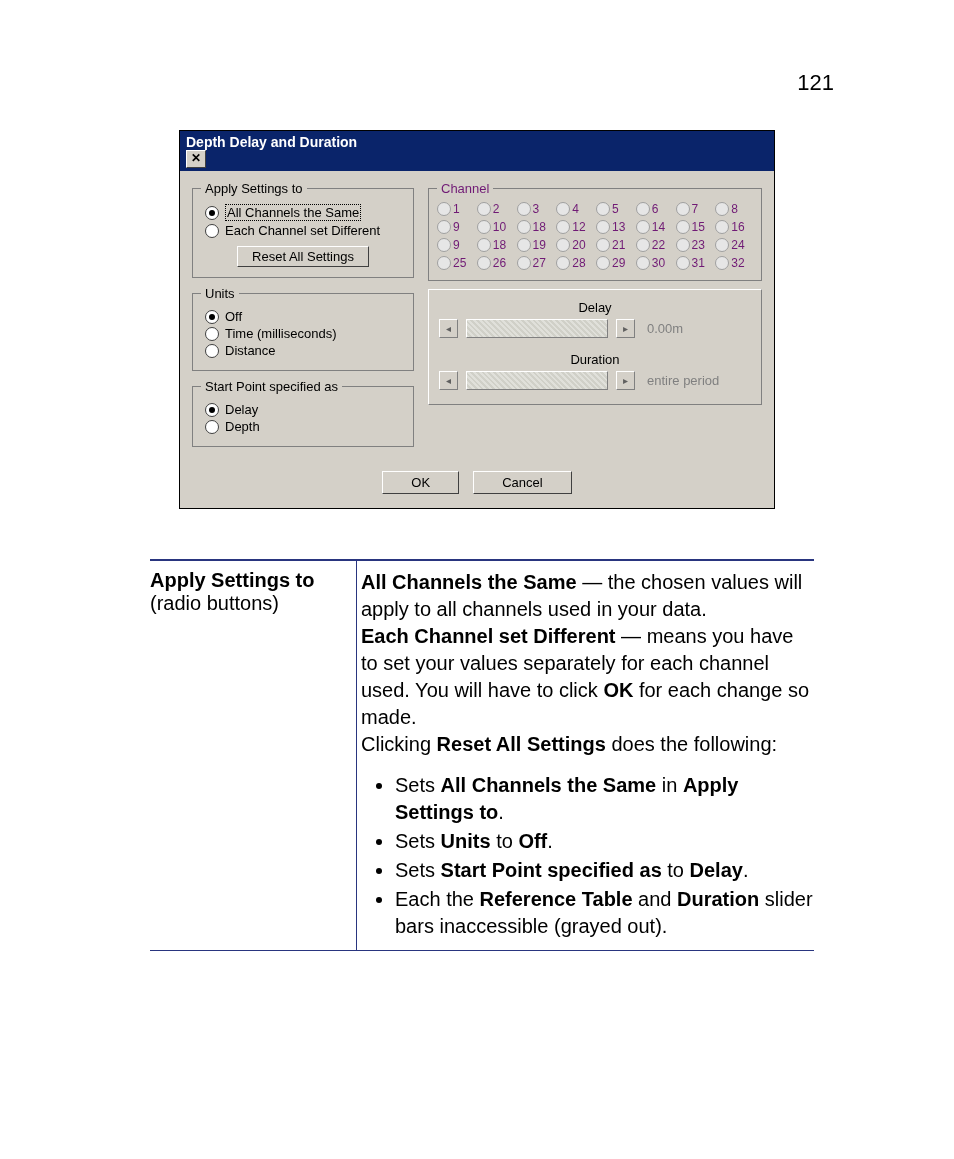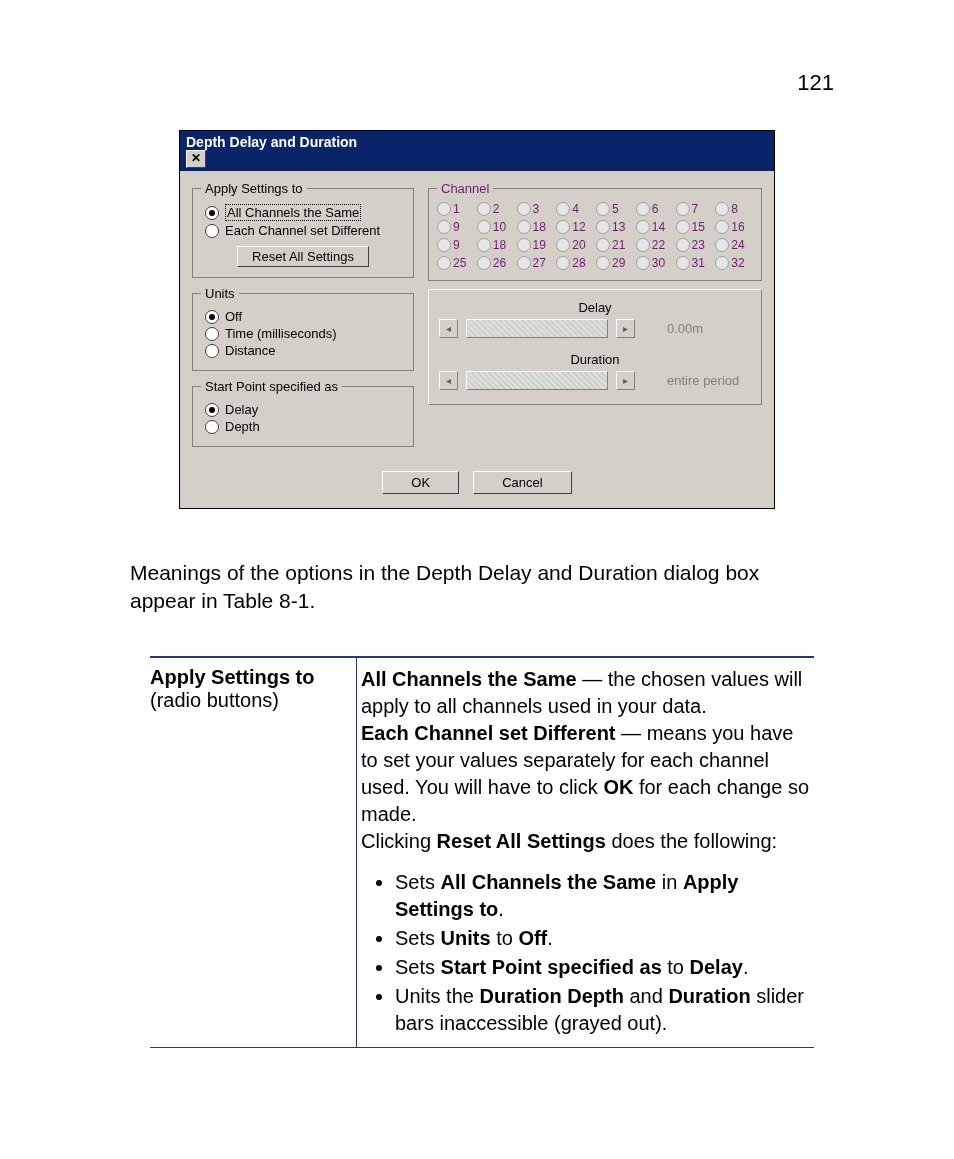--- a/index.html
+++ b/index.html
@@ -100,21 +100,21 @@
     border:1px solid #808080;
     border-top-color:#fff;border-left-color:#fff;
     padding:10px 10px 14px 10px;
     margin-top:6px;
   }
   .sl-row{margin-bottom:14px;}
   .sl-title{text-align:center;margin-bottom:4px;}
   .sl-line{display:flex;align-items:center;gap:8px;}
   .sl-btn{width:17px;height:17px;background:#d4d0c8;border:1px solid #808080;border-top-color:#fff;border-left-color:#fff;display:flex;align-items:center;justify-content:center;font-size:10px;color:#606060;}
   .sl-track{flex:0 0 140px;height:17px;background:repeating-linear-gradient(45deg,#e0e0da,#e0e0da 2px,#d0d0c8 2px,#d0d0c8 4px);border:1px solid #808080;border-top-color:#fff;border-left-color:#fff;}
-  .sl-val{margin-left:24px;color:#808080;}
+  .sl-val{margin-left:4px;color:#808080;}
   .dlg-buttons{display:flex;gap:14px;justify-content:center;margin-top:10px;}
   .dlg-buttons .btn{padding:3px 28px;}
 
   
   .body-text{font-size:21px;line-height:1.35;margin:40px 60px 30px 60px;}
   
   .tbl{margin:40px 70px 0 80px;border-top:2px solid #29357f;border-bottom:1px solid #29357f;}
   .tbl-row{display:flex;}
   .tbl-left{width:200px;padding:8px 6px 8px 0;font-size:20px;}
   .tbl-right{flex:1;border-left:1px solid #29357f;padding:8px 0 8px 4px;font-size:20px;line-height:1.35;}
@@ -341,34 +341,33 @@
         </div>
 
         <div class="dlg-buttons">
           <span class="btn">OK</span>
           <span class="btn">Cancel</span>
         </div>
       </div>
     </div>
   </div>
 
-  <div class="body-text">Meanings of the options in the Depth Delay and Duration dialog box appear in Table 8-1.</div>
 
   <div class="tbl">
     <div class="tbl-row">
       <div class="tbl-left">
         <b>Apply Settings to</b><br>
         <span>(radio buttons)</span>
       </div>
       <div class="tbl-right">
         <b>All Channels the Same</b><span> — the chosen values will apply to all channels used in your data.</span><br>
         <b>Each Channel set Different</b><span> — means you have to set your values separately for each channel used. You will have to click </span><b>OK</b><span> for each change so made.</span><br>
         <span>Clicking </span><b>Reset All Settings</b><span> does the following:</span>
         <ul class="bullets">
           <li><span>Sets </span><b>All Channels the Same</b><span> in </span><b>Apply Settings to</b><span>.</span></li>
           <li><span>Sets </span><b>Units</b><span> to </span><b>Off</b><span>.</span></li>
           <li><span>Sets </span><b>Start Point specified as</b><span> to </span><b>Delay</b><span>.</span></li>
-          <li><span>Units the </span><b>Duration Depth</b><span> and </span><b>Duration</b><span> slider bars inaccessible (grayed out).</span></li>
+          <li><span>Each the </span><b>Reference Table</b><span> and </span><b>Duration</b><span> slider bars inaccessible (grayed out).</span></li>
         </ul>
       </div>
     </div>
   </div>
 </div>
 
 </body></html>

